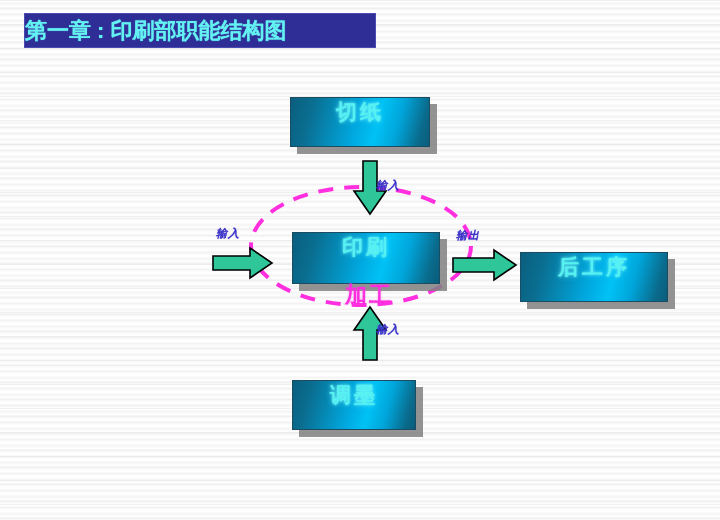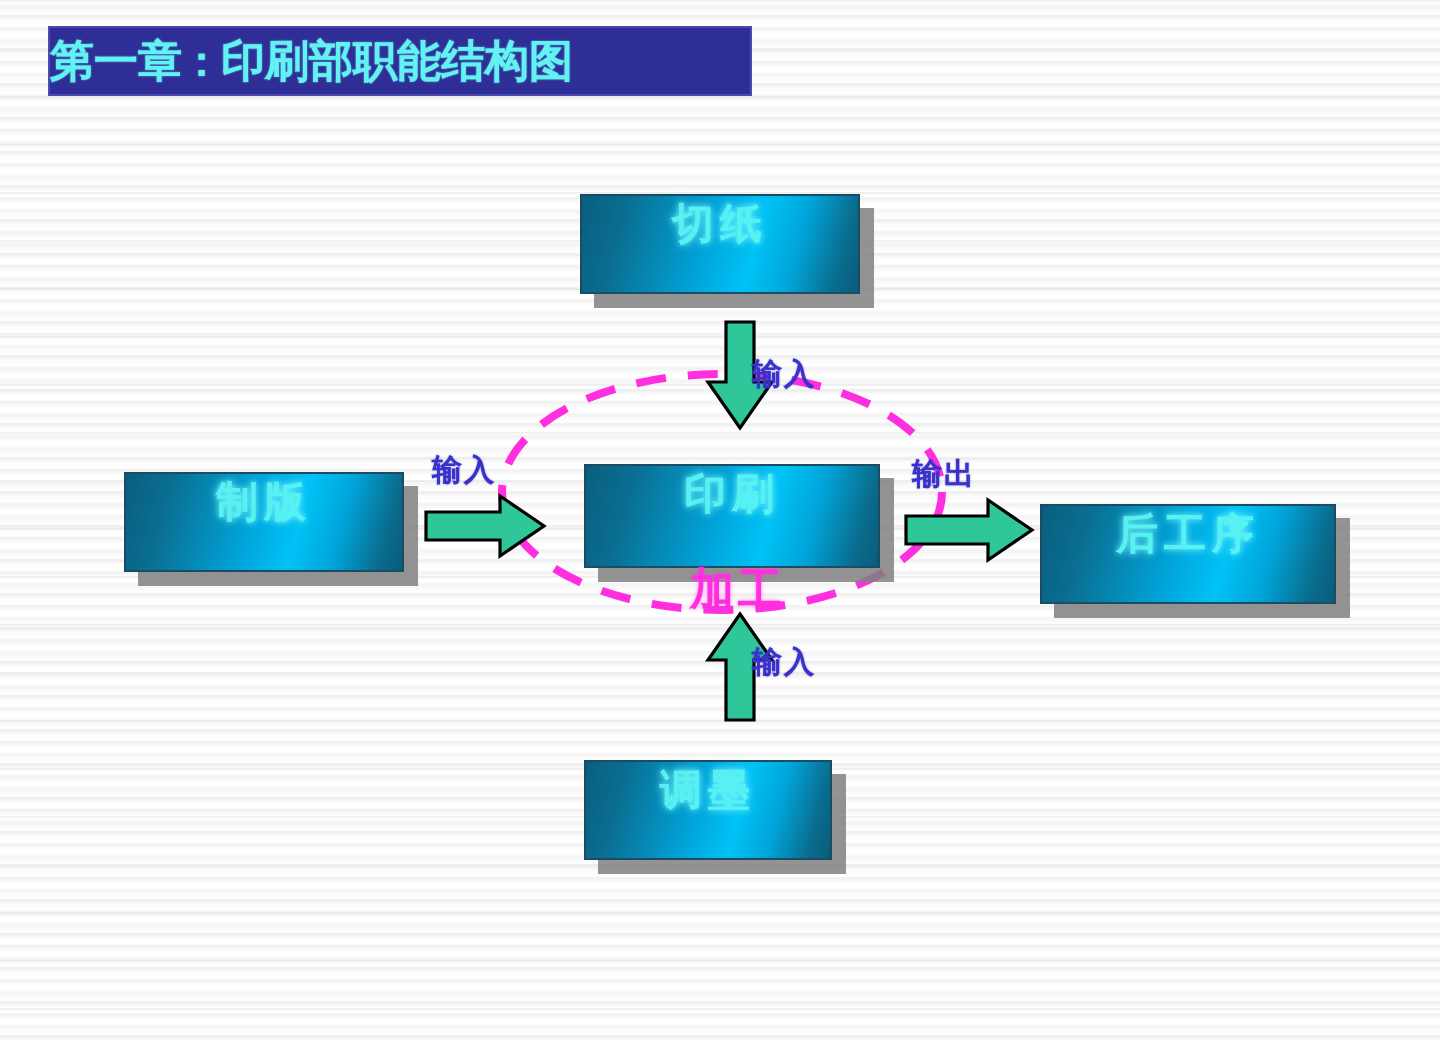--- a/index.html
+++ b/index.html
@@ -129,26 +129,27 @@
 
   #arrow-top    { left: 352px; top: 160px; }
   #arrow-bottom { left: 352px; top: 305px; }
   #arrow-left   { left: 212px; top: 246px; }
   #arrow-right  { left: 452px; top: 248px; }
 
   
   .flow-label {
     position: absolute;
     color: #3a31c8;
-    font-size: 15px;
+    font-size: 11px;
     font-weight: bold;
     letter-spacing: 1px;
     white-space: nowrap;
     z-index: 6;
     text-shadow: 0 0 1px rgba(58,49,200,0.6);
+    font-style: italic;
   }
   #label-top    { left: 376px; top: 178px; }
   #label-bottom { left: 376px; top: 322px; }
   #label-left   { left: 216px; top: 226px; }
   #label-right  { left: 456px; top: 228px; }
 
   .ellipse-label {
     position: absolute;
     left: 345px;
     top: 280px;
@@ -173,23 +174,20 @@
   <div class="ellipse">
     <svg width="226" height="124" viewBox="0 0 226 124" xmlns="http://www.w3.org/2000/svg">
       <ellipse cx="113" cy="62" rx="110" ry="59" fill="none" stroke="#ff2fe0" stroke-width="4" stroke-dasharray="15 11" stroke-linecap="butt"></ellipse>
     </svg>
   </div>
 
   <div class="box" id="box-cut">
     <span class="box-label">切纸</span>
   </div>
 
-  <div class="box" id="box-plate">
-    <span class="box-label">制版</span>
-  </div>
 
   <div class="box" id="box-print">
     <span class="box-label">印刷</span>
   </div>
 
   <div class="box" id="box-post">
     <span class="box-label">后工序</span>
   </div>
 
   <div class="box" id="box-ink">

